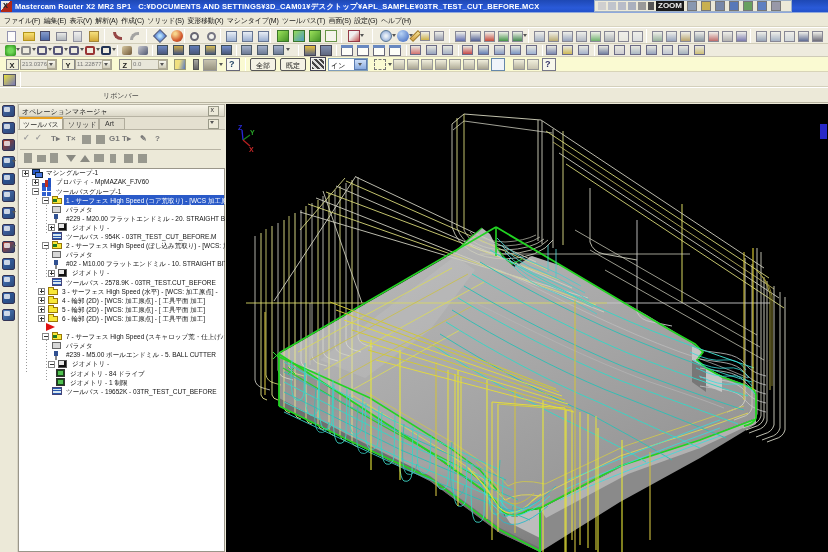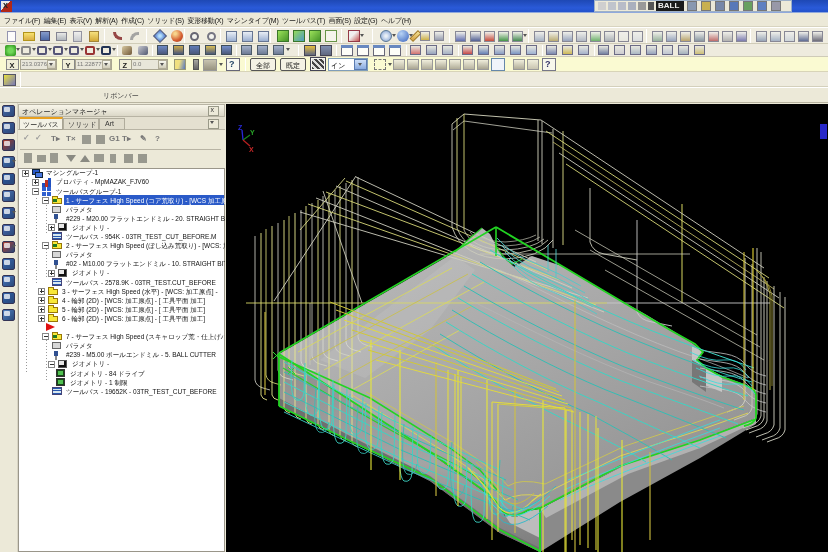--- a/index.html
+++ b/index.html
@@ -5,29 +5,30 @@
 html,body{width:828px;height:552px;overflow:hidden;background:#ece9d8;font-family:"Liberation Sans",sans-serif}
 #root{position:relative;width:828px;height:552px}
 i,b{position:absolute;display:block}
 .txt{position:absolute;white-space:nowrap}
 </style></head><body>
 <div id="root">
 <i style="left:0;top:0;width:828px;height:13px;background:linear-gradient(#1e48b4,#2a5ad8 60%,#2050c8)"></i>
 <i style="left:0;top:12px;width:828px;height:1px;background:#8fa8dc"></i>
 <i style="left:1px;top:1px;width:11px;height:11px;background:linear-gradient(135deg,#e8e8e8 45%,#b02818 45%)"></i>
 <span class="txt" style="left:3px;top:-0.5px;font-size:9px;color:#222;font-weight:bold">x</span>
+<span class="txt" style="left:15px;top:2px;font-size:7.5px;font-weight:bold;color:#fff;letter-spacing:0.2px">Mastercam Router X2 MR2 SP1&nbsp;&nbsp; C:¥DOCUMENTS AND SETTINGS¥3D_CAM01¥デスクトップ¥APL_SAMPLE¥03TR_TEST_CUT_BEFORE.MCX</span>
 <i style="left:594px;top:0px;width:198px;height:12px;background:#ece9d8;border:1px solid #9db0c8"></i>
 <i style="left:598px;top:2px;width:8px;height:8px;background:#cfcfcf"></i>
 <i style="left:608px;top:2px;width:8px;height:8px;background:#c0c4cc"></i>
 <i style="left:618px;top:2px;width:8px;height:8px;background:#b8bcc8"></i>
 <i style="left:628px;top:2px;width:8px;height:8px;background:#aab0be"></i>
 <i style="left:638px;top:2px;width:8px;height:8px;background:#999"></i>
 <i style="left:648px;top:2px;width:6px;height:8px;background:#555"></i>
 <i style="left:656px;top:1px;width:28px;height:10px;background:#1a1a1a"></i>
-<span class="txt" style="left:658px;top:1px;font-size:8px;color:#eee;font-weight:bold">BALL</span>
+<span class="txt" style="left:658px;top:1px;font-size:8px;color:#eee;font-weight:bold">ZOOM</span>
 <i style="left:687px;top:1px;width:10px;height:10px;background:#8898b0;border:1px solid #777"></i>
 <i style="left:701px;top:1px;width:10px;height:10px;background:#c8b050;border:1px solid #777"></i>
 <i style="left:715px;top:1px;width:10px;height:10px;background:#7888a8;border:1px solid #777"></i>
 <i style="left:729px;top:1px;width:10px;height:10px;background:#5878b8;border:1px solid #777"></i>
 <i style="left:743px;top:1px;width:10px;height:10px;background:#68a060;border:1px solid #777"></i>
 <i style="left:757px;top:1px;width:10px;height:10px;background:#6080c0;border:1px solid #777"></i>
 <i style="left:771px;top:1px;width:10px;height:10px;background:#9898a8;border:1px solid #777"></i>
 <i style="left:0;top:13px;width:828px;height:14px;background:#ece9d8;border-bottom:1px solid #d8d4c0"></i>
 <span class="txt" style="left:4px;top:16px;font-size:7px;color:#111;letter-spacing:-0.2px">ファイル(F)&nbsp;&nbsp;編集(E)&nbsp;&nbsp;表示(V)&nbsp;&nbsp;解析(A)&nbsp;&nbsp;作成(C)&nbsp;&nbsp;ソリッド(S)&nbsp;&nbsp;変形移動(X)&nbsp;&nbsp;マシンタイプ(M)&nbsp;&nbsp;ツールパス(T)&nbsp;&nbsp;画面(S)&nbsp;&nbsp;設定(G)&nbsp;&nbsp;ヘルプ(H)</span>
 <i style="left:0;top:27px;width:828px;height:17px;background:#f0ede0;border-top:1px solid #fff;border-bottom:1px solid #d0ccb8"></i>

